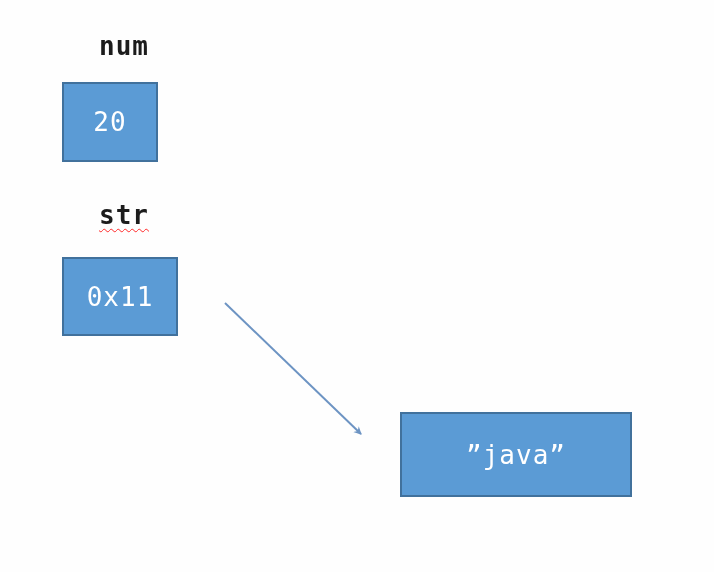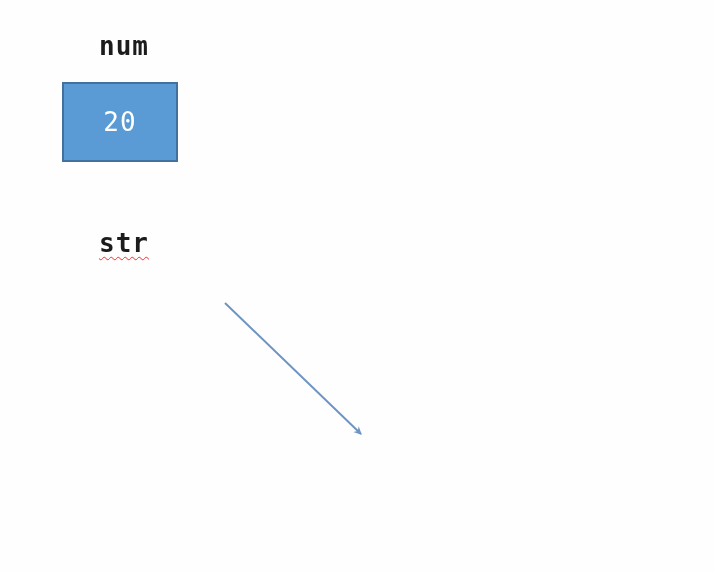--- a/index.html
+++ b/index.html
@@ -29,35 +29,34 @@
     line-height: 1.1;
   }
   .label--num { left: 99px; top: 32px; }
   .label--str { left: 99px; top: 201px; }
   .squiggly {
     text-decoration-line: underline;
     text-decoration-style: wavy;
     text-decoration-color: var(--spellcheck-underline, #ff2a2a);
     text-decoration-thickness: 1px;
     text-underline-offset: 4px;
-    margin-top: 28px;
   }
   .box {
     position: absolute;
     background: var(--box-fill, #5b9bd5);
     border: 2px solid var(--box-border, #41719c);
     box-sizing: border-box;
     display: flex;
     align-items: center;
     justify-content: center;
     color: var(--box-text, #ffffff);
     font-size: 26px;
     letter-spacing: 1px;
   }
-  .box--num   { left: 62px;  top: 82px;  width: 116px; height: 80px; }
+  .box--num   { left: 62px;  top: 82px;  width: 96px; height: 80px; }
   .box--str   { left: 62px;  top: 257px; width: 116px; height: 79px; }
   .box--hello { left: 398px; top: 251px; width: 233px; height: 83px; }
   .box--java  { left: 400px; top: 412px; width: 232px; height: 85px; }
   .arrow-layer {
     position: absolute;
     left: 0;
     top: 0;
     width: 714px;
     height: 572px;
     pointer-events: none;
@@ -79,22 +78,28 @@
 <div class="stage">
 
   <div class="var-label label--num">num</div>
 
   <div class="box box--num">
     <span>20</span>
   </div>
 
   <div class="var-label squiggly label--str">str</div>
 
+  <div class="box box--str">
+    <span>0x11</span>
+  </div>
 
 
+  <div class="box box--java">
+    <span>”java”</span>
+  </div>
 
   <svg class="arrow-layer" viewBox="0 0 714 572" xmlns="http://www.w3.org/2000/svg">
     <defs>
       <marker id="arrowhead" markerWidth="10" markerHeight="10" refX="7" refY="4" orient="auto" markerUnits="userSpaceOnUse">
         <path d="M0,0 L8,4 L0,8 L2.5,4 Z" fill="currentColor"></path>
       </marker>
     </defs>
     <line x1="225" y1="303" x2="361" y2="434" stroke="currentColor" stroke-width="2" marker-end="url(#arrowhead)"></line>
   </svg>
 

